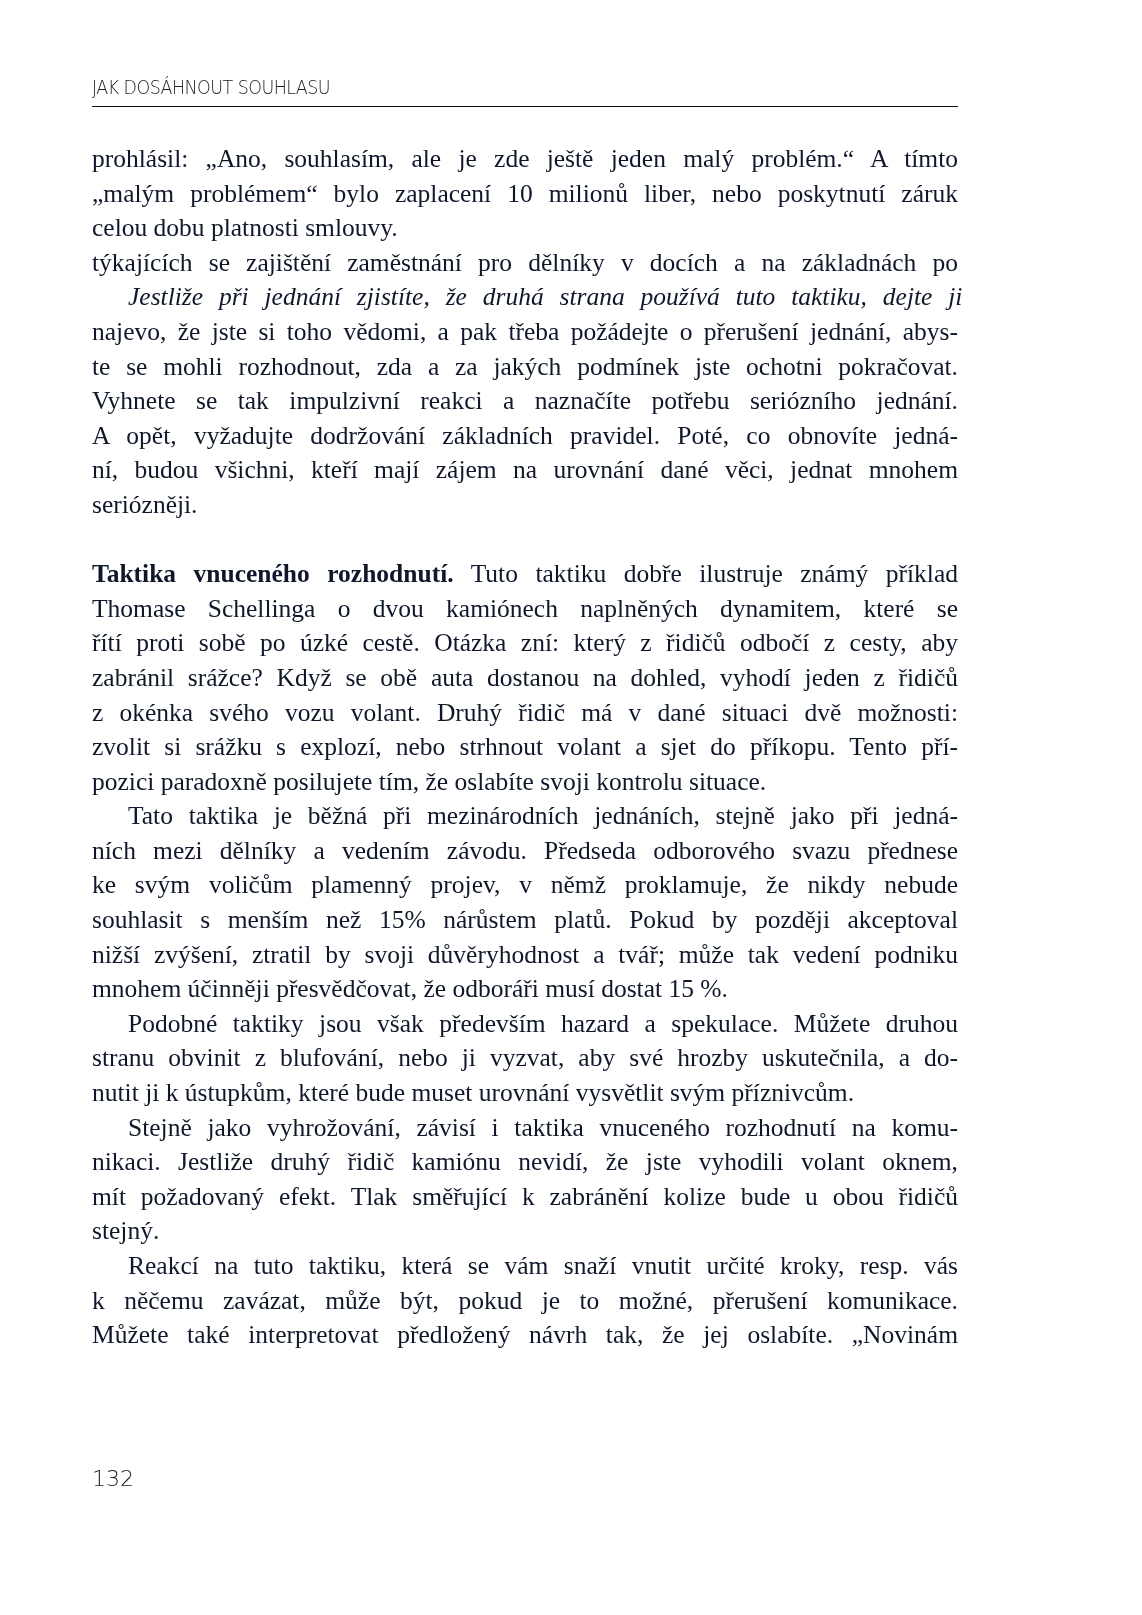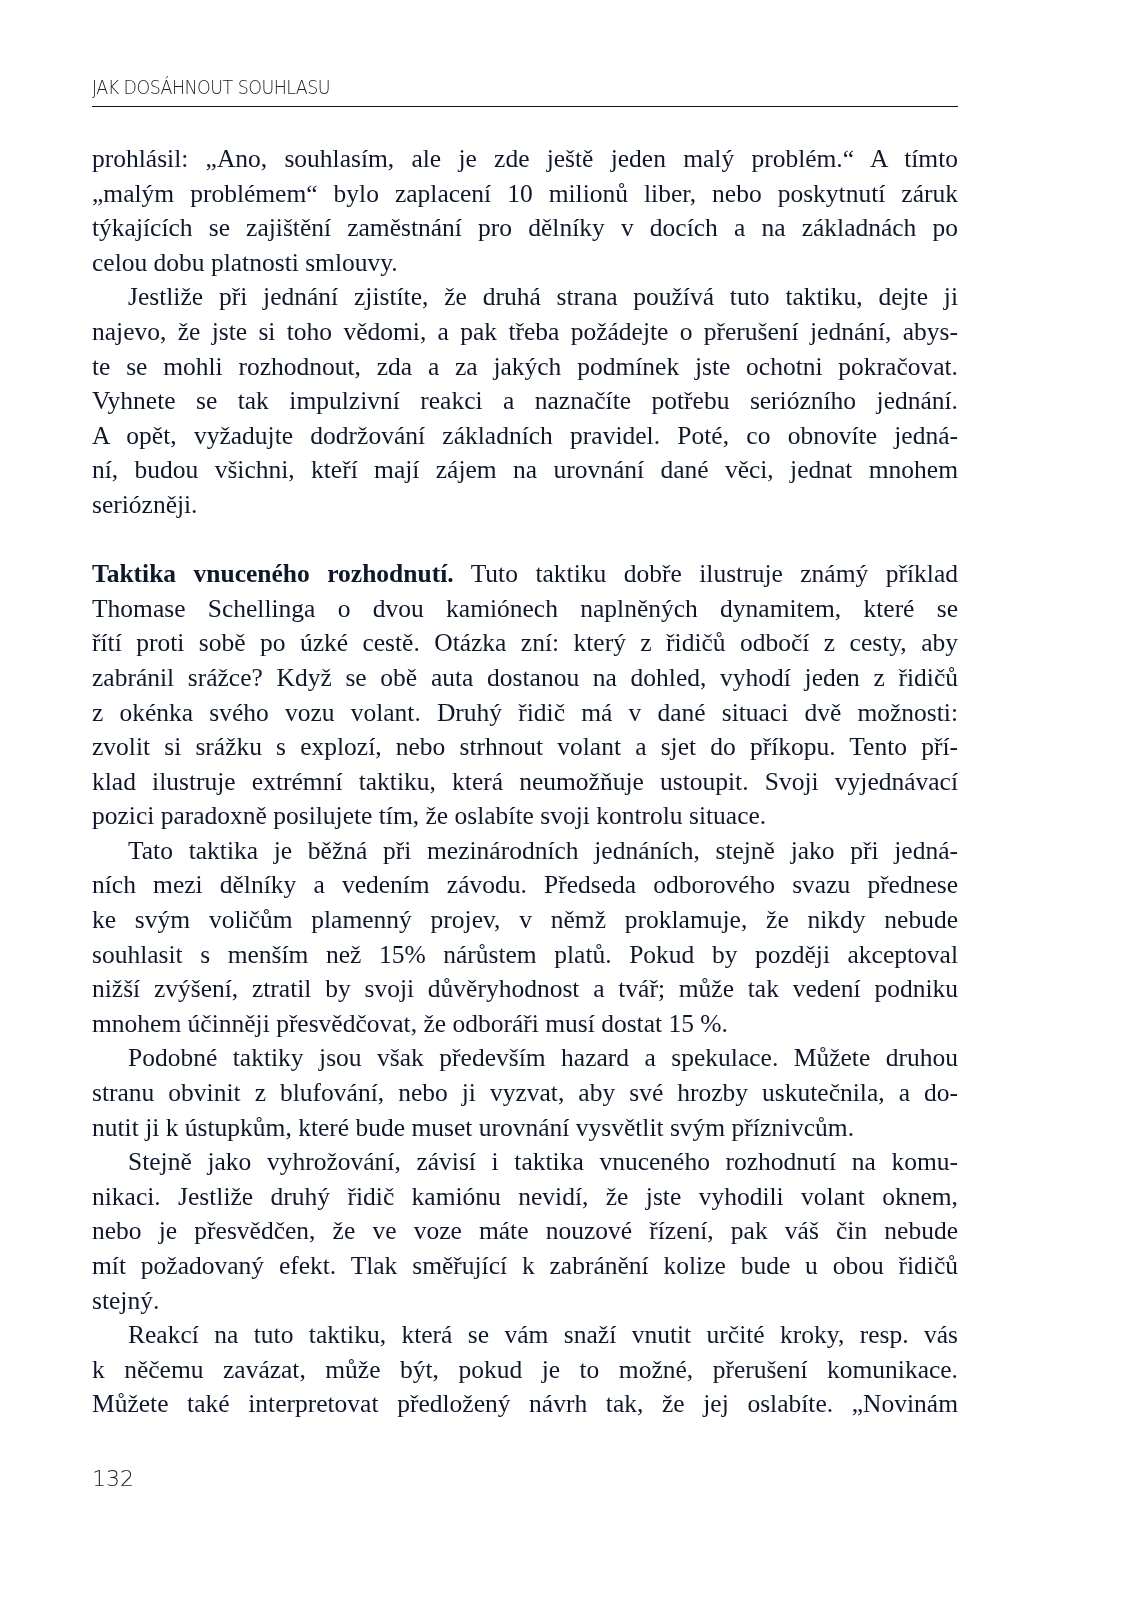--- a/index.html
+++ b/index.html
@@ -31,42 +31,41 @@
 
 <div class="page">
   <div class="running-head">JAK DOSÁHNOUT SOUHLASU</div>
   <div class="head-rule"></div>
 
   <div class="body-text">
 
     <p>
       <span class="line" style="white-space: nowrap; display: block; text-align-last: auto; text-align: left; word-spacing: 10.8707px;">prohlásil: „Ano, souhlasím, ale je zde ještě jeden malý problém.“ A tímto</span>
       <span class="line" style="white-space: nowrap; display: block; text-align-last: auto; text-align: left; word-spacing: 9.62674px;">„malým problémem“ bylo zaplacení 10 milionů liber, nebo poskytnutí záruk</span>
+      <span class="line last">celou dobu platnosti smlouvy.</span>
       <span class="line" style="white-space: nowrap; display: block; text-align-last: auto; text-align: left; word-spacing: 9.78693px;">týkajících se zajištění zaměstnání pro dělníky v docích a na základnách po</span>
-      <span class="line last">celou dobu platnosti smlouvy.</span>
     </p>
 
     <p>
-      <span class="line" style="padding-left: 36px; white-space: nowrap; display: block; text-align-last: auto; text-align: left; word-spacing: 9.47017px;">Jestliže při jednání zjistíte, že druhá strana používá tuto taktiku, dejte ji</span>
+      <span class="line" style="padding-left: 36px; white-space: nowrap; display: block; text-align-last: auto; text-align: left; word-spacing: 9.47017px; font-style: italic;">Jestliže při jednání zjistíte, že druhá strana používá tuto taktiku, dejte ji</span>
       <span class="line" style="white-space: nowrap; display: block; text-align-last: auto; text-align: left; word-spacing: 4.95673px;">najevo, že jste si toho vědomi, a pak třeba požádejte o přerušení jednání, abys-</span>
       <span class="line" style="white-space: nowrap; display: block; text-align-last: auto; text-align: left; word-spacing: 9.39489px;">te se mohli rozhodnout, zda a za jakých podmínek jste ochotni pokračovat.</span>
       <span class="line" style="white-space: nowrap; display: block; text-align-last: auto; text-align: left; word-spacing: 14.0851px;">Vyhnete se tak impulzivní reakci a naznačíte potřebu seriózního jednání.</span>
       <span class="line" style="white-space: nowrap; display: block; text-align-last: auto; text-align: left; word-spacing: 10.934px;">A opět, vyžadujte dodržování základních pravidel. Poté, co obnovíte jedná-</span>
       <span class="line" style="white-space: nowrap; display: block; text-align-last: auto; text-align: left; word-spacing: 9.97301px;">ní, budou všichni, kteří mají zájem na urovnání dané věci, jednat mnohem</span>
       <span class="line last">seriózněji.</span>
     </p>
 
     <p class="gap">
       <span class="line" style="white-space: nowrap; display: block; text-align-last: auto; text-align: left; word-spacing: 11.1094px;"><span class="heading-run">Taktika vnuceného rozhodnutí.</span><span> Tuto taktiku dobře ilustruje známý příklad</span></span>
       <span class="line" style="white-space: nowrap; display: block; text-align-last: auto; text-align: left; word-spacing: 15.9258px;">Thomase Schellinga o dvou kamiónech naplněných dynamitem, které se</span>
       <span class="line" style="white-space: nowrap; display: block; text-align-last: auto; text-align: left; word-spacing: 8.05915px;">řítí proti sobě po úzké cestě. Otázka zní: který z řidičů odbočí z cesty, aby</span>
       <span class="line" style="white-space: nowrap; display: block; text-align-last: auto; text-align: left; word-spacing: 7.31901px;">zabránil srážce? Když se obě auta dostanou na dohled, vyhodí jeden z řidičů</span>
       <span class="line" style="white-space: nowrap; display: block; text-align-last: auto; text-align: left; word-spacing: 9.79036px;">z okénka svého vozu volant. Druhý řidič má v dané situaci dvě možnosti:</span>
       <span class="line" style="white-space: nowrap; display: block; text-align-last: auto; text-align: left; word-spacing: 7.78846px;">zvolit si srážku s explozí, nebo strhnout volant a sjet do příkopu. Tento pří-</span>
-      <span class="line" style="white-space: nowrap; display: block; text-align-last: auto; text-align: left; word-spacing: 9.8125px;">klad ilustruje extrémní taktiku, která neumožňuje ustoupit. Svoji vyjednávací</span>
       <span class="line last">pozici paradoxně posilujete tím, že oslabíte svoji kontrolu situace.</span>
     </p>
 
     <p>
       <span class="line" style="padding-left: 36px; white-space: nowrap; display: block; text-align-last: auto; text-align: left; word-spacing: 9.32812px;">Tato taktika je běžná při mezinárodních jednáních, stejně jako při jedná-</span>
       <span class="line" style="white-space: nowrap; display: block; text-align-last: auto; text-align: left; word-spacing: 10.7778px;">ních mezi dělníky a vedením závodu. Předseda odborového svazu přednese</span>
       <span class="line" style="white-space: nowrap; display: block; text-align-last: auto; text-align: left; word-spacing: 12.4094px;">ke svým voličům plamenný projev, v němž proklamuje, že nikdy nebude</span>
       <span class="line" style="white-space: nowrap; display: block; text-align-last: auto; text-align: left; word-spacing: 11.1766px;">souhlasit s menším než 15% nárůstem platů. Pokud by později akceptoval</span>
       <span class="line" style="white-space: nowrap; display: block; text-align-last: auto; text-align: left; word-spacing: 7.39347px;">nižší zvýšení, ztratil by svoji důvěryhodnost a tvář; může tak vedení podniku</span>
       <span class="line last">mnohem účinněji přesvědčovat, že odboráři musí dostat 15 %.</span>
@@ -74,21 +73,20 @@
 
     <p>
       <span class="line" style="padding-left: 36px; white-space: nowrap; display: block; text-align-last: auto; text-align: left; word-spacing: 9.13368px;">Podobné taktiky jsou však především hazard a spekulace. Můžete druhou</span>
       <span class="line" style="white-space: nowrap; display: block; text-align-last: auto; text-align: left; word-spacing: 7.66536px;">stranu obvinit z blufování, nebo ji vyzvat, aby své hrozby uskutečnila, a do-</span>
       <span class="line last">nutit ji k ústupkům, které bude muset urovnání vysvětlit svým příznivcům.</span>
     </p>
 
     <p>
       <span class="line" style="padding-left: 36px; white-space: nowrap; display: block; text-align-last: auto; text-align: left; word-spacing: 9.28993px;">Stejně jako vyhrožování, závisí i taktika vnuceného rozhodnutí na komu-</span>
       <span class="line" style="white-space: nowrap; display: block; text-align-last: auto; text-align: left; word-spacing: 11.0375px;">nikaci. Jestliže druhý řidič kamiónu nevidí, že jste vyhodili volant oknem,</span>
-      <span class="line" style="white-space: nowrap; display: block; text-align-last: auto; text-align: left; word-spacing: 10.8047px;">nebo je přesvědčen, že ve voze máte nouzové řízení, pak váš čin nebude</span>
       <span class="line" style="white-space: nowrap; display: block; text-align-last: auto; text-align: left; word-spacing: 8.47301px;">mít požadovaný efekt. Tlak směřující k zabránění kolize bude u obou řidičů</span>
       <span class="line last">stejný.</span>
     </p>
 
     <p>
       <span class="line" style="padding-left: 36px; white-space: nowrap; display: block; text-align-last: auto; text-align: center; word-spacing: 9.05339px;">Reakcí na tuto taktiku, která se vám snaží vnutit určité kroky, resp. vás</span>
       <span class="line" style="white-space: nowrap; display: block; text-align-last: auto; text-align: left; word-spacing: 13.1016px;">k něčemu zavázat, může být, pokud je to možné, přerušení komunikace.</span>
       <span class="line" style="white-space: nowrap; display: block; text-align-last: auto; text-align: left; word-spacing: 12.2778px;">Můžete také interpretovat předložený návrh tak, že jej oslabíte. „Novinám</span>
     </p>
   </div>

